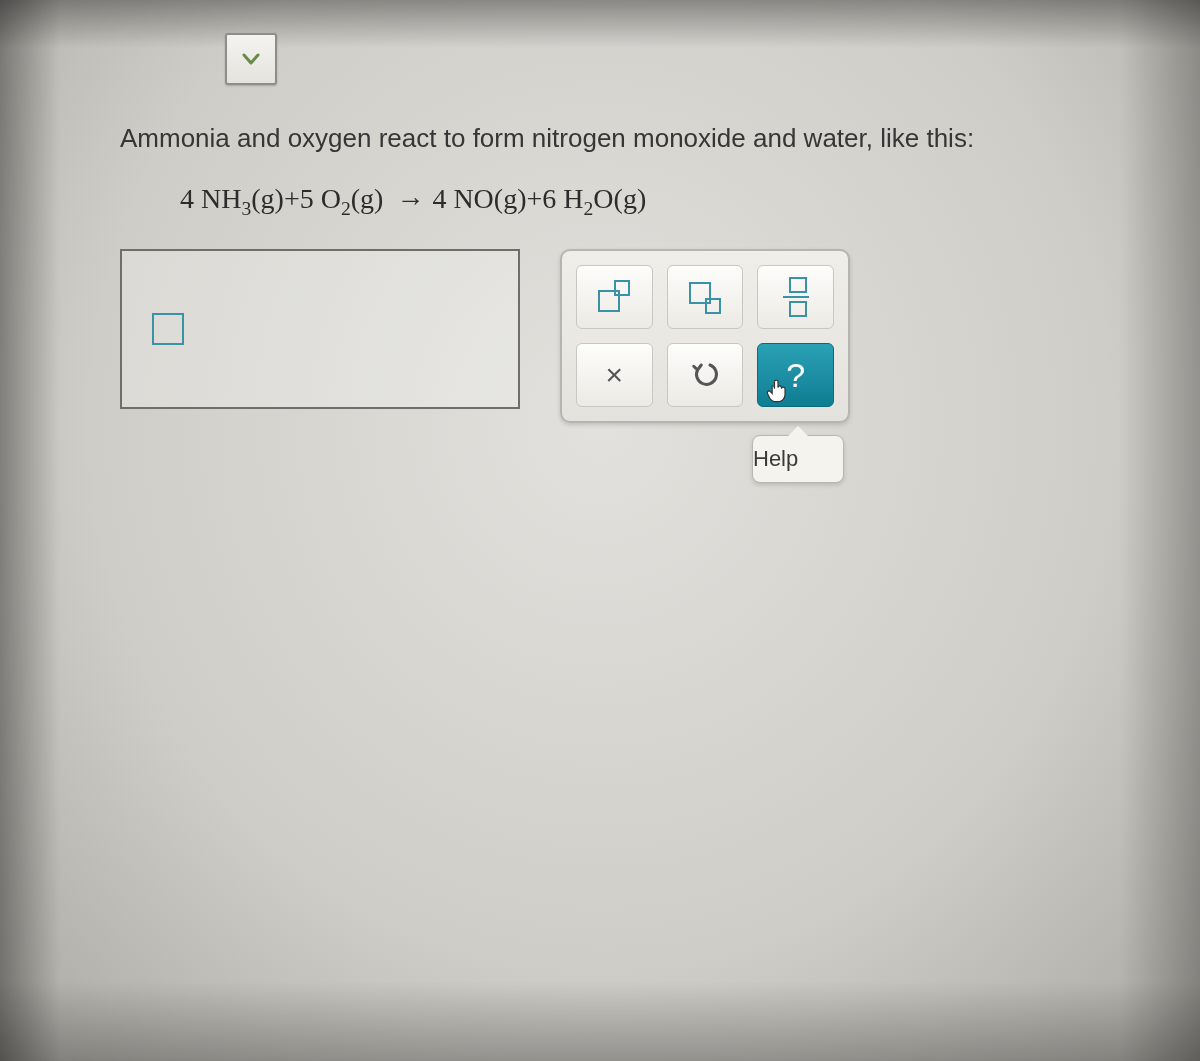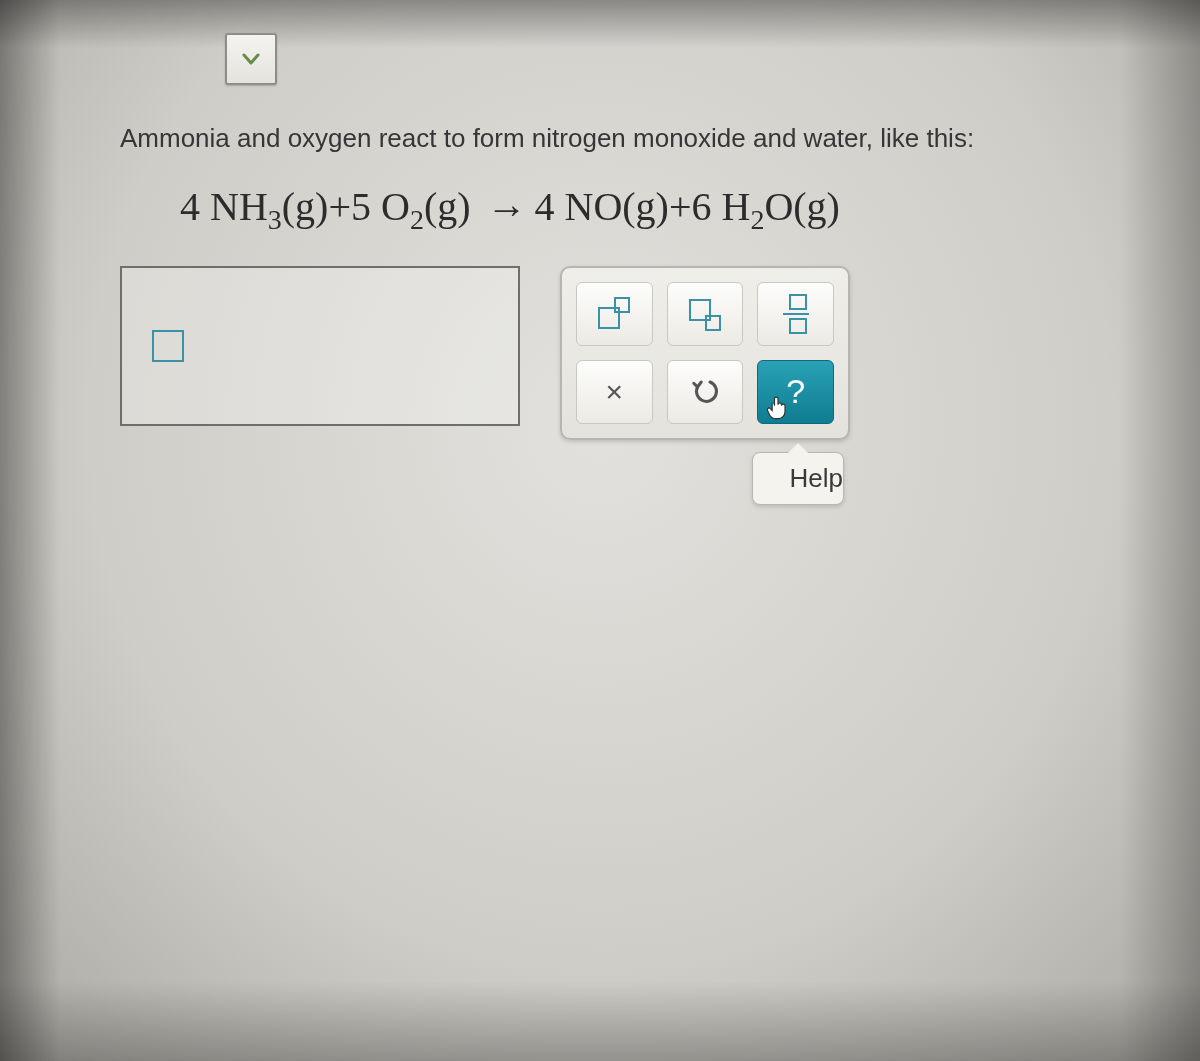--- a/index.html
+++ b/index.html
@@ -73,21 +73,21 @@
   .q-line {
     font-size: 26px;
     line-height: 1.45;
     color: #363636;
     margin: 40px 0 20px 0;
   }
 
   .equation {
     margin: 25px 0 30px 60px;
     font-family: "Times New Roman", Times, serif;
-    font-size: 40px;
+    font-size: 28px;
     color: #2c2c2c;
     white-space: nowrap;
   }
   .equation sub {
     font-size: 0.7em;
     vertical-align: sub;
   }
   .equation .arrow {
     display: inline-block;
     position: relative;
@@ -157,22 +157,22 @@
   .mini-box {
     display: inline-block;
     border: 2px solid #3b91a5;
     background: transparent;
   }
 
   .help-bubble {
     position: absolute;
     width: 90px;
     padding: 10px 0;
-    text-align: right;
-    font-size: 26px;
+    text-align: left;
+    font-size: 22px;
     color: #3a3a3a;
     background: #f4f3ee;
     border: 1px solid #b8b8b2;
     border-radius: 8px;
     box-shadow: 0 2px 4px rgba(0,0,0,0.15);
   }
   .help-bubble::before {
     content: "";
     position: absolute;
     top: -10px;

